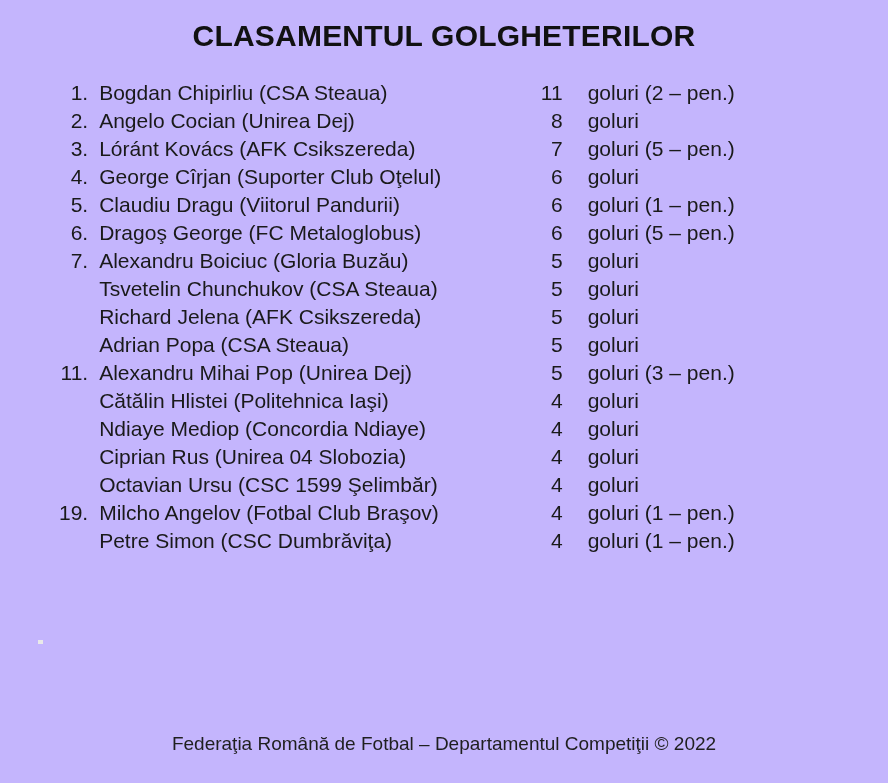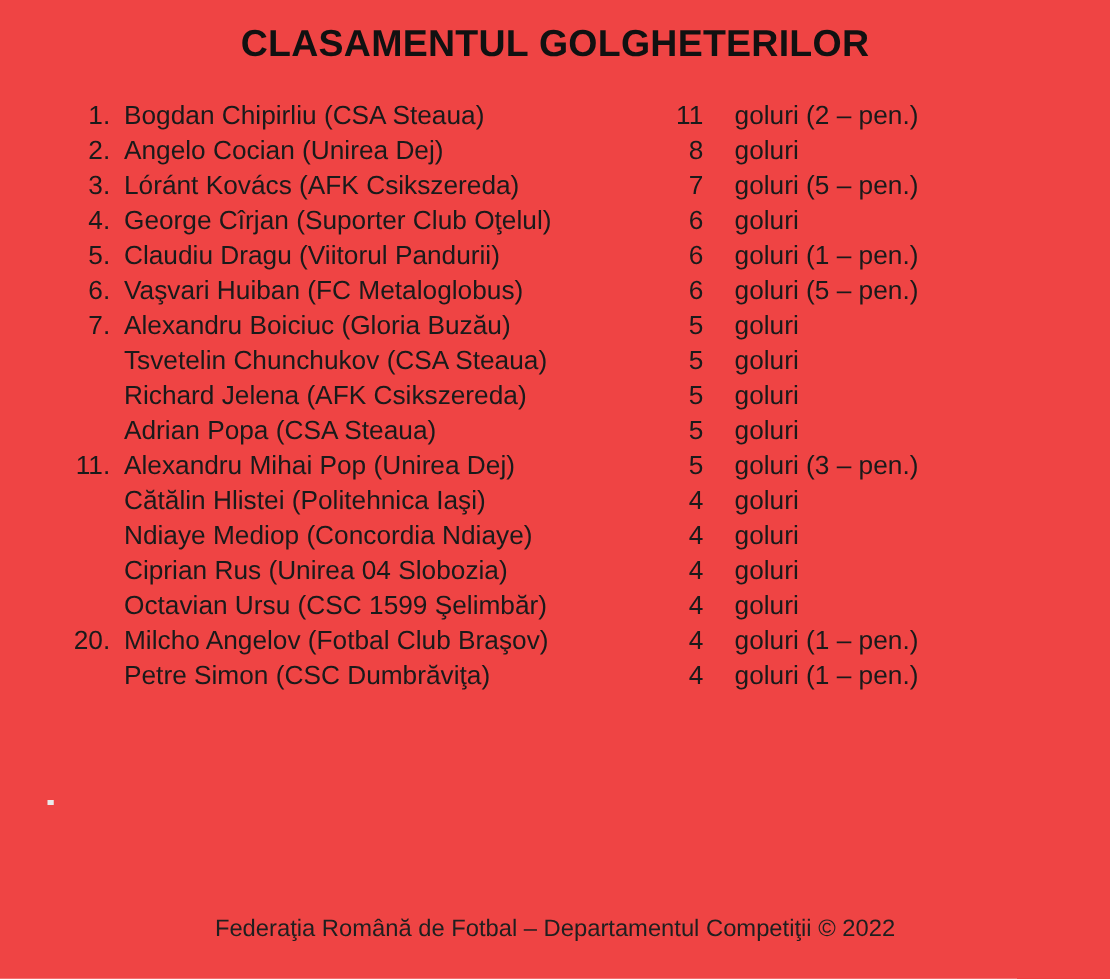--- a/index.html
+++ b/index.html
@@ -13,21 +13,21 @@
     position: relative;
     overflow: hidden;
     font-family: "Liberation Sans", "DejaVu Sans", sans-serif;
     color: #1a1a1a;
     -webkit-font-smoothing: antialiased;
   }
 
   .page {
     position: absolute;
     inset: 0;
-    background: #ef4444;
+    background: #c4b5fd;
   }
 
   .doc-title {
     position: absolute;
     top: 18px;
     left: 0;
     width: 888px;
     text-align: center;
     font-size: 30px;
     font-weight: 700;
@@ -136,21 +136,21 @@
           <td class="col-unit">goluri</td>
         </tr>
         <tr>
           <td class="col-rank">5.</td>
           <td class="col-name">Claudiu Dragu (Viitorul Pandurii)</td>
           <td class="col-goals">6</td>
           <td class="col-unit">goluri (1 – pen.)</td>
         </tr>
         <tr>
           <td class="col-rank">6.</td>
-          <td class="col-name">Vaşvari Huiban (FC Metaloglobus)</td>
+          <td class="col-name">Dragoş George (FC Metaloglobus)</td>
           <td class="col-goals">6</td>
           <td class="col-unit">goluri (5 – pen.)</td>
         </tr>
         <tr>
           <td class="col-rank">7.</td>
           <td class="col-name">Alexandru Boiciuc (Gloria Buzău)</td>
           <td class="col-goals">5</td>
           <td class="col-unit">goluri</td>
         </tr>
         <tr>
@@ -195,21 +195,21 @@
           <td class="col-goals">4</td>
           <td class="col-unit">goluri</td>
         </tr>
         <tr>
           <td class="col-rank"></td>
           <td class="col-name">Octavian Ursu (CSC 1599 Şelimbăr)</td>
           <td class="col-goals">4</td>
           <td class="col-unit">goluri</td>
         </tr>
         <tr>
-          <td class="col-rank">20.</td>
+          <td class="col-rank">19.</td>
           <td class="col-name">Milcho Angelov (Fotbal Club Braşov)</td>
           <td class="col-goals">4</td>
           <td class="col-unit">goluri (1 – pen.)</td>
         </tr>
         <tr>
           <td class="col-rank"></td>
           <td class="col-name">Petre Simon (CSC Dumbrăviţa)</td>
           <td class="col-goals">4</td>
           <td class="col-unit">goluri (1 – pen.)</td>
         </tr>

